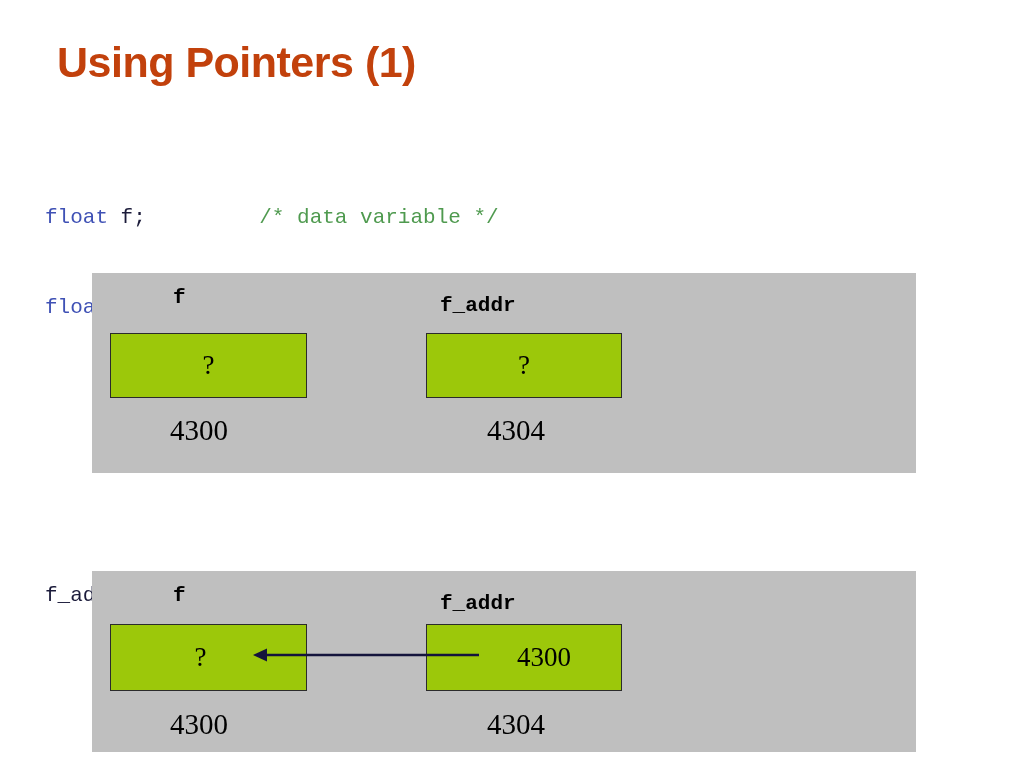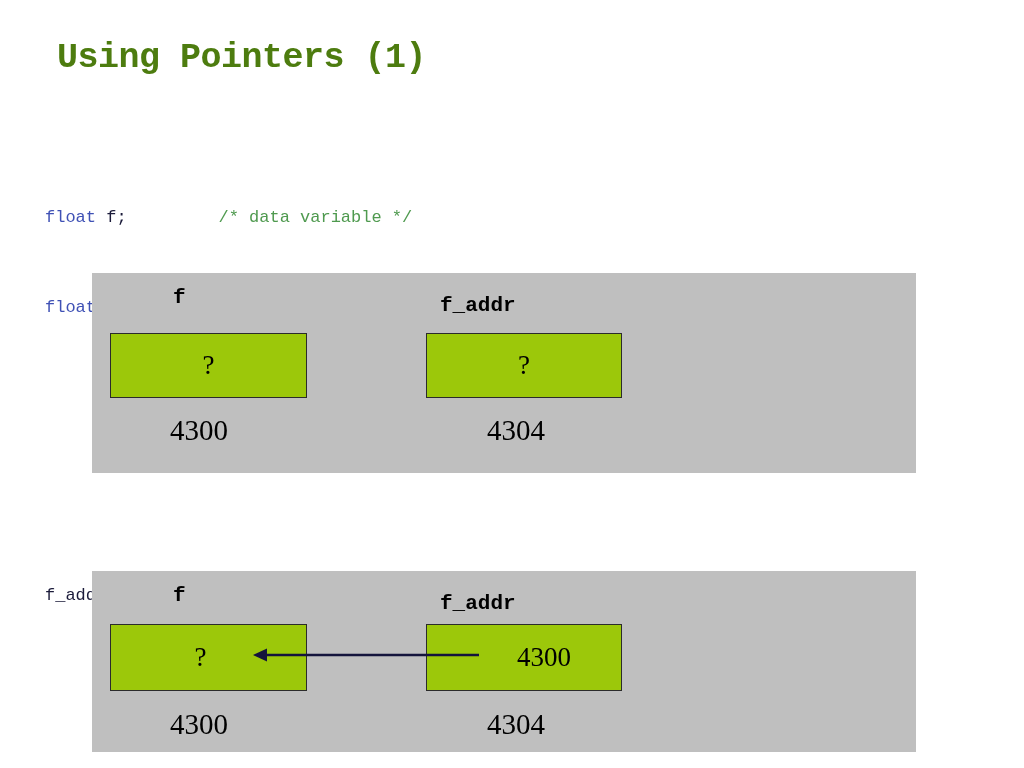--- a/index.html
+++ b/index.html
@@ -13,33 +13,33 @@
     font-family: "Liberation Sans", sans-serif;
     overflow: hidden;
     position: relative;
   }
 
   
   .slide-title {
     position: absolute;
     left: 57px;
     top: 38px;
-    font-family: Liberation Mono, monospace;
-    font-size: 35px;
+    font-family: Liberation Sans, sans-serif;
+    font-size: 43px;
     font-weight: bold;
-    color: #4d7c0f;
+    color: #c2410c;
     letter-spacing: -0.5px;
     white-space: nowrap;
   }
 
   
   .code-block {
     position: absolute;
     font-family: "Liberation Mono", monospace;
-    font-size: 17px;
+    font-size: 21px;
     line-height: 30px;
     white-space: pre;
   }
   #code-block-1 { left: 45px; top: 143px; }
   #code-block-2 { left: 45px; top: 521px; }
 
   .tok-kw    { color: #3f51b5; }
   .tok-plain { color: #1b1b3a; }
   .tok-com   { color: #4f9a4f; }
 

